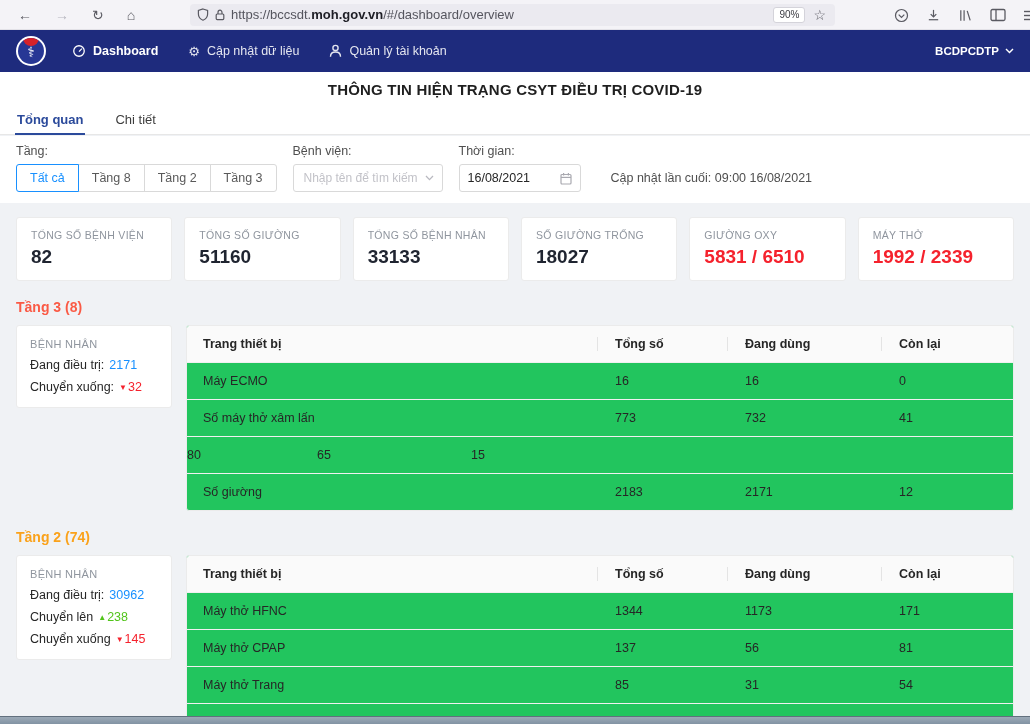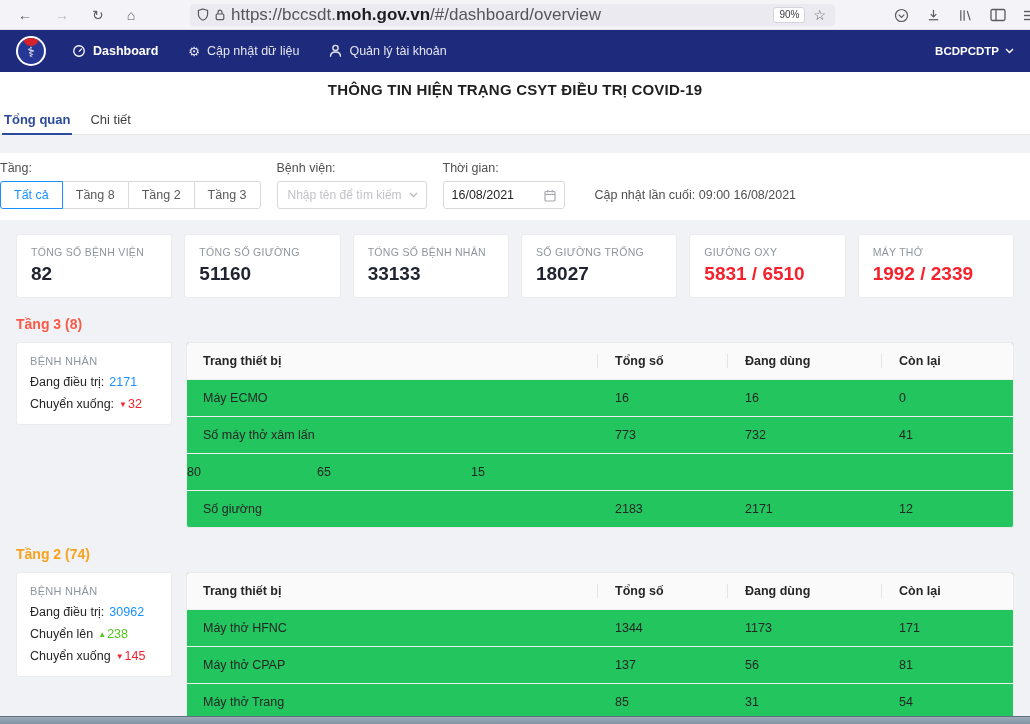--- a/index.html
+++ b/index.html
@@ -7,21 +7,21 @@
   .screen{position:relative;width:1030px;height:724px;overflow:hidden;
     font-family:"Liberation Sans","DejaVu Sans",sans-serif;background:#f0f2f5;color:#262626;}
 
   
   .browser{height:30px;background:#f4f3f7;border-bottom:1px solid #e2e1e7;display:flex;align-items:center;position:relative;}
   .b-ic{color:#5a5a62;font-size:14px;line-height:1;padding:2px 4px;cursor:default;}
   .b-left{display:flex;align-items:center;gap:15px;padding-left:14px;width:140px;}
   .fwd{color:#b7b7c0;}
   .urlbar{width:645px;height:22px;margin-left:50px;background:#ebeaf0;border-radius:4px;display:flex;align-items:center;padding:0 7px;gap:6px;}
   .urlbar svg{flex:0 0 auto;}
-  .urltext{flex:1;font-size:17px;color:#55555e;white-space:nowrap;overflow:hidden;}
+  .urltext{flex:1;font-size:13px;color:#55555e;white-space:nowrap;overflow:hidden;}
   .urltext b{color:#1d1d24;font-weight:bold;}
   .zoombadge{background:#fff;border:1px solid #d4d3da;border-radius:3px;font-size:10px;color:#3a3a42;padding:2px 5px;line-height:1;}
   .star{font-size:14px;color:#5a5a62;padding:0 2px;}
   .b-right{position:absolute;right:-8px;top:0;height:30px;display:flex;align-items:center;gap:17px;padding-right:0;}
   .b-right svg{display:block;}
 
   
   .navbar{height:42px;background:#1e2b7d;display:flex;align-items:center;padding:0 16px;}
   .logo{width:30px;height:30px;border-radius:50%;background:#fff;position:relative;flex:0 0 auto;}
   .logo .inner{position:absolute;inset:2px;border-radius:50%;background:#273795;overflow:hidden;}
@@ -30,27 +30,27 @@
   .nav-items{display:flex;align-items:center;gap:30px;margin-left:26px;}
   .nav-item{display:flex;align-items:center;gap:7px;color:rgba(255,255,255,.88);font-size:12.5px;cursor:pointer;}
   .nav-item.active{color:#fff;font-weight:bold;}
   .nav-item svg{display:block;}
   .nav-gear{font-size:13px;line-height:1;color:rgba(255,255,255,.88);}
   .account{margin-left:auto;display:flex;align-items:center;gap:6px;color:#fff;font-size:11.5px;font-weight:bold;cursor:pointer;}
 
   
   .titlebar{background:#fff;}
   .page-title{text-align:center;padding-top:9px;font-size:15px;font-weight:bold;color:#1f1f1f;letter-spacing:.2px;}
-  .tabs{display:flex;gap:20px;padding:0 4px;margin-top:7px;border-bottom:1px solid #e7e7e7;height:30px;}
+  .tabs{display:flex;gap:32px;padding:0 17px;margin-top:7px;border-bottom:1px solid #e7e7e7;height:30px;}
   .tab{font-size:13px;color:#3d3d3d;display:flex;align-items:center;position:relative;cursor:pointer;}
   .tab.active{color:#2b4a9b;font-weight:bold;}
   .tab.active::after{content:'';position:absolute;left:-2px;right:-2px;bottom:-1px;height:2px;background:#2b4a9b;}
 
   
-  .filters{background:#fff;margin-top:18px;padding:8px 0 11px;display:flex;align-items:flex-end;gap:16px;}
+  .filters{background:#fff;margin-top:1px;padding:8px 16px 11px;display:flex;align-items:flex-end;gap:16px;}
   .fcol{display:flex;flex-direction:column;gap:6px;}
   .flabel{font-size:12.5px;color:#4f4f4f;}
   .tiergroup{display:flex;}
   .tierbtn{height:28px;padding:0 13px;background:#fff;border:1px solid #d9d9d9;font-size:12.5px;color:#595959;
     margin-left:-1px;cursor:pointer;font-family:inherit;position:relative;}
   .tierbtn:first-child{border-radius:3px 0 0 3px;margin-left:0;}
   .tierbtn:last-child{border-radius:0 3px 3px 0;}
   .tierbtn.active{color:#1890ff;border-color:#1890ff;z-index:1;}
   .selectbox{width:150px;height:28px;border:1px solid #d9d9d9;border-radius:3px;background:#fff;display:flex;align-items:center;padding:0 8px;gap:4px;cursor:pointer;}
   .selectbox input{border:none;outline:none;flex:1;min-width:0;font-size:12px;font-family:inherit;color:#737373;background:transparent;}

